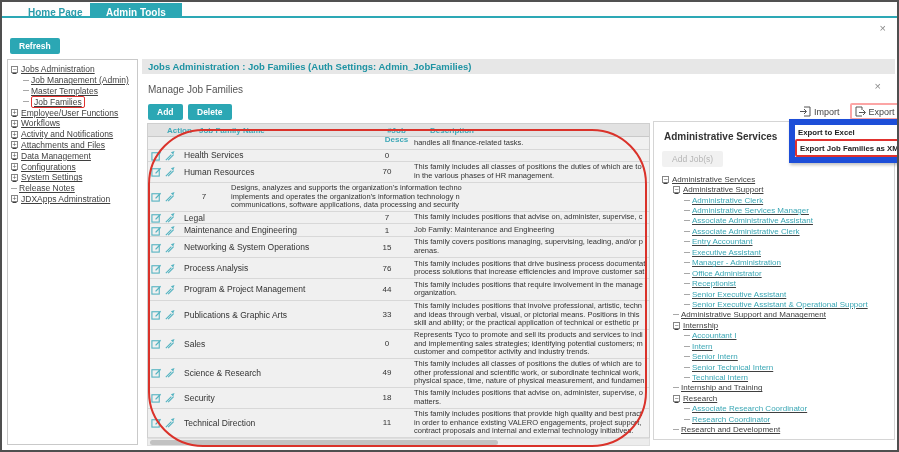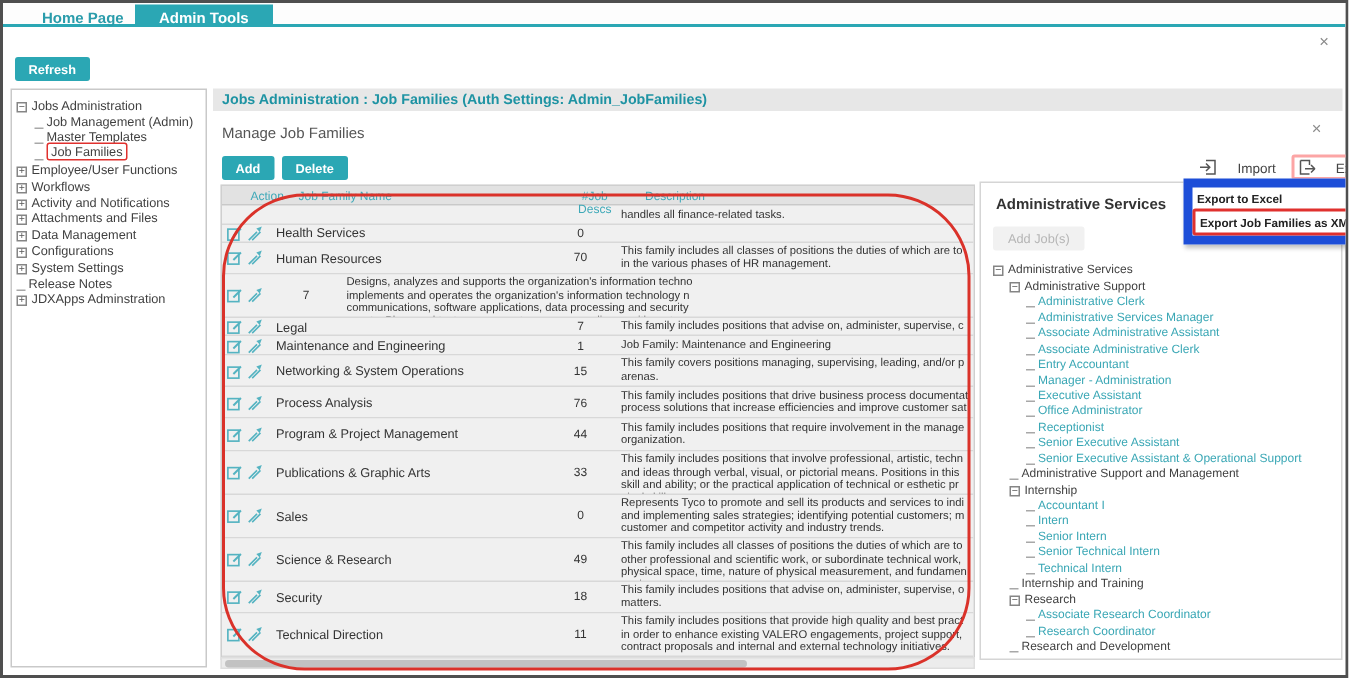--- a/index.html
+++ b/index.html
@@ -19,44 +19,44 @@
   .btn-add { position:absolute; left:146px; top:102px; }
   .btn-delete { position:absolute; left:186px; top:102px; }
   .btn-disabled { position:absolute; left:8px; top:29px; background:#f1f1f1; color:#b5b5b5; font-size:8.5px; padding:3px 10px; border-radius:2px; }
 
   .close-x { position:absolute; color:#8a8a8a; font-size:11px; line-height:10px; cursor:default; }
   .close-top { right:11px; top:21px; }
   .close-panel { right:16px; top:79px; }
 
   
   .sidebar { position:absolute; left:5px; top:57px; width:131px; height:386px; border:1px solid #c9c9c9; background:#fff; padding-top:4px; overflow:hidden; }
-  .tree-item { display:flex; align-items:flex-end; height:10.8px; font-size:8.5px; color:#3f3f3f; white-space:nowrap; }
+  .tree-item { display:flex; align-items:center; height:10.8px; font-size:8.5px; color:#3f3f3f; white-space:nowrap;text-decoration:underline; }
   .exp { width:7px; height:7px; border:1px solid #858585; background:#fff; color:#555;
          font-size:7px; line-height:5px; text-align:center; display:inline-block; margin-right:3px; flex:0 0 auto; }
   .connector { width:6px; border-top:1px solid #a8a8a8; margin-right:2px; display:inline-block; flex:0 0 auto; }
   .hl { border:1px solid #e0312e; border-radius:2px; padding:0 2px; }
 
   
   .main-header { position:absolute; left:140px; top:57px; width:753px; height:15px; background:#e7e7e7; }
   .main-header span { position:absolute; left:6px; top:2px; font-size:9.5px; font-weight:bold; color:#1e93a3; }
   .manage-title { position:absolute; left:146px; top:82px; font-size:10px; color:#555; }
 
   
   .impexp { position:absolute; top:101px; left:798px; display:flex; gap:10px; align-items:center; }
-  .impexp .item { display:flex; align-items:center; gap:14px; font-size:9px; color:#444; }
+  .impexp .item { display:flex; align-items:center; gap:3px; font-size:9px; color:#444; }
   .red-outline { border:2px solid #fca5a5; border-radius:2px; padding:1px 3px; }
   .exp-menu { position:absolute; left:787px; top:117px; width:131px; background:#fff; border:6px solid #1d4ed8;
               box-shadow:1px 2px 3px rgba(0,0,0,.25); z-index:30; }
   .exp-menu .mitem { font-size:7.8px; font-weight:bold; color:#222; padding:2.5px 3px; white-space:nowrap; }
   .exp-menu .mitem.boxed { border:2px solid #e0312e; border-radius:2px; }
 
   
   .tbl { position:absolute; left:145px; top:121px; width:503px; border:1px solid #cfcfcf; background:#f0f0f0; }
   .thead { display:flex; height:13px; background:#e2e2e2; border-bottom:1px solid #c9c9c9; }
-  .thead div { font-size:8px; font-weight:normal; color:#3fa9b8; padding:2px 0 0 19px; }
+  .thead div { font-size:8px; font-weight:bold; color:#3fa9b8; padding:2px 0 0 19px; }
   .c-action { width:32px; flex:0 0 auto; }
   .c-name { width:183px; flex:0 0 auto; }
   .c-count { width:48px; flex:0 0 auto; text-align:center; }
   .c-desc { flex:1 1 auto; overflow:hidden; }
   .tbody { height:302px; overflow:hidden; }
   .trow { display:flex; background:#f0f0f0; border-bottom:1px solid #d8d8d8; }
   .trow .c-action { display:flex; align-items:center; gap:2px; padding-left:3px; align-self:center; }
   .trow .c-name { font-size:8.5px; color:#333; padding-left:4px; align-self:center; }
   .trow .c-count { font-size:8px; color:#333; align-self:center; }
   .trow .c-desc { font-size:7.5px; line-height:8.6px; color:#333; white-space:pre; max-height:28px; padding:1.5px 0 1.5px 3px; }
@@ -445,25 +445,25 @@
         <div class="tree-item" style="padding-left: 22px;">
           <span class="connector"></span>
           <span class="leaf-link">Associate Administrative Clerk</span>
         </div>
         <div class="tree-item" style="padding-left: 22px;">
           <span class="connector"></span>
           <span class="leaf-link">Entry Accountant</span>
         </div>
         <div class="tree-item" style="padding-left: 22px;">
           <span class="connector"></span>
+          <span class="leaf-link">Executive Assistant</span>
+        </div>
+        <div class="tree-item" style="padding-left: 22px;">
+          <span class="connector"></span>
           <span class="leaf-link">Manager - Administration</span>
-        </div>
-        <div class="tree-item" style="padding-left: 22px;">
-          <span class="connector"></span>
-          <span class="leaf-link">Executive Assistant</span>
         </div>
         <div class="tree-item" style="padding-left: 22px;">
           <span class="connector"></span>
           <span class="leaf-link">Office Administrator</span>
         </div>
         <div class="tree-item" style="padding-left: 22px;">
           <span class="connector"></span>
           <span class="leaf-link">Receptionist</span>
         </div>
         <div class="tree-item" style="padding-left: 22px;">

